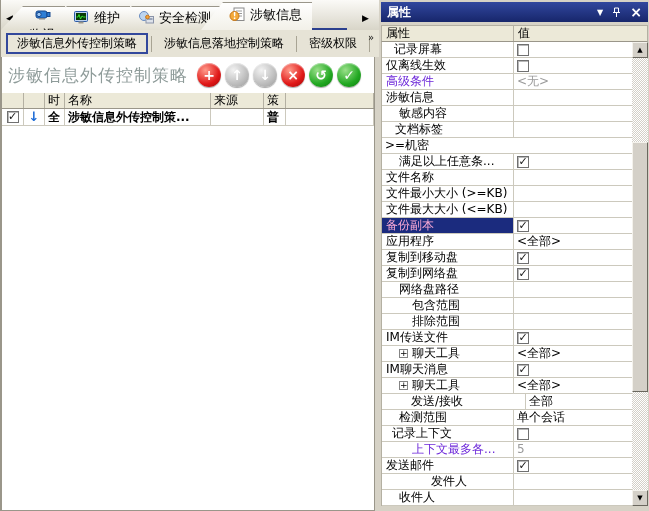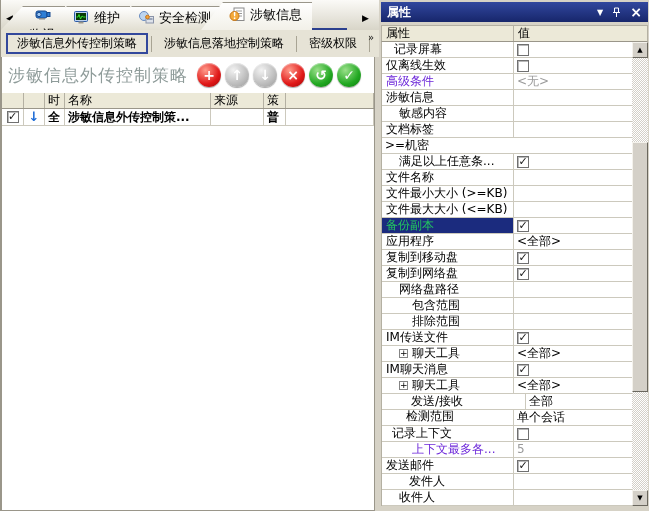--- a/index.html
+++ b/index.html
@@ -72,21 +72,21 @@
   .prop-colhead { margin-top:3px; height:17px; display:flex; background:#ece9d8;
     border:1px solid #b4b0a2; border-bottom:1px solid #9a968a; flex:none; }
   .prop-colhead .c1 { width:132px; border-right:1px solid #b4b0a2; padding-left:4px; line-height:15px; }
   .prop-colhead .c2 { flex:1; padding-left:4px; line-height:15px; }
   .prop-body { flex:1; display:flex; overflow:hidden; background:#fff; border-left:1px solid #b4b0a2; }
   .prop-rows { flex:1; overflow:hidden; }
   .prow { height:16px; display:flex; border-bottom:1px solid #ccc9bd; background:#fff; cursor:default; }
   .prow .lbl { width:132px; border-right:1px solid #ccc9bd; font-size:12px; line-height:15px;
     white-space:nowrap; overflow:hidden; color:#000; display:flex; align-items:center; }
   .prow .lbl.disabled { color:#6d28d9; }
-  .prow .lbl.sel { background:#1b2b7e; color:#22c55e; }
+  .prow .lbl.sel { background:#1b2b7e; color:#f9a8d4; }
   .prow .val { flex:1; font-size:12px; line-height:15px; padding-left:3px; display:flex; align-items:center;
     white-space:nowrap; overflow:hidden; }
   .prow .val.disabled { color:#9a9a9a; }
   .expander { width:9px; height:9px; border:1px solid #848484; background:#fff; color:#000;
     font-size:9px; line-height:7px; text-align:center; margin-right:4px; flex:none; cursor:pointer; }
 
   
   .vscroll { width:16px; position:relative; flex:none;
     background-color:#fff;
     background-image:linear-gradient(45deg,#d4d0c8 25%,transparent 25%,transparent 75%,#d4d0c8 75%),
@@ -243,21 +243,21 @@
             </div>
             <div class="val"></div>
           </div>
           <div class="prow">
             <div class="lbl" style="padding-left: 17px;">
               <span>敏感内容</span>
             </div>
             <div class="val"></div>
           </div>
           <div class="prow">
-            <div class="lbl" style="padding-left: 4px;">
+            <div class="lbl" style="padding-left: 13px;">
               <span>文档标签</span>
             </div>
             <div class="val"></div>
           </div>
           <div class="prow">
             <div class="val">
               <span>&gt;=机密</span>
             </div>
           </div>
           <div class="prow">
@@ -372,21 +372,21 @@
           </div>
           <div class="prow">
             <div class="lbl" style="padding-left: 17px; margin-left: 12px;">
               <span>发送/接收</span>
             </div>
             <div class="val">
               <span>全部</span>
             </div>
           </div>
           <div class="prow">
-            <div class="lbl" style="padding-left: 24px; font-family: Liberation Mono, monospace;">
+            <div class="lbl" style="padding-left: 17px;">
               <span>检测范围</span>
             </div>
             <div class="val">
               <span>单个会话</span>
             </div>
           </div>
           <div class="prow">
             <div class="lbl" style="padding-left: 10px; text-align: right;">
               <span>记录上下文</span>
             </div>
@@ -404,21 +404,21 @@
           </div>
           <div class="prow">
             <div class="lbl" style="padding-left: 4px;">
               <span>发送邮件</span>
             </div>
             <div class="val">
               <span class="checkbox">✓</span>
             </div>
           </div>
           <div class="prow">
-            <div class="lbl" style="padding-left: 27px;">
+            <div class="lbl" style="padding-left: 3px; justify-content: center;">
               <span>发件人</span>
             </div>
             <div class="val"></div>
           </div>
           <div class="prow">
             <div class="lbl" style="padding-left: 17px;">
               <span>收件人</span>
             </div>
             <div class="val"></div>
           </div>

